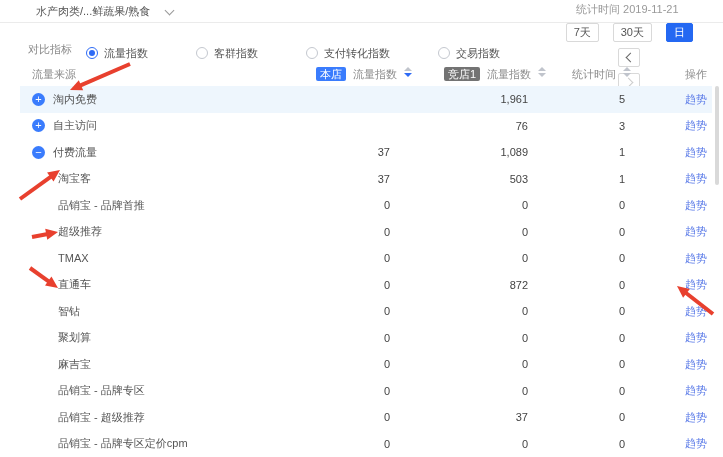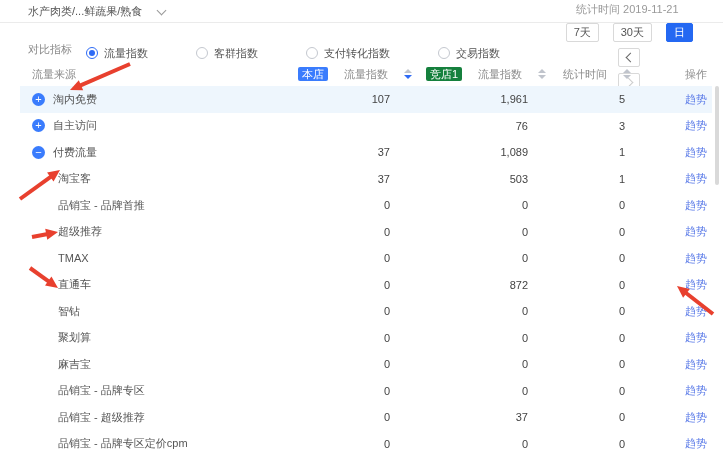--- a/index.html
+++ b/index.html
@@ -2,21 +2,21 @@
 <html><head>
 <meta charset="utf-8">
 <style>
   html,body{margin:0;padding:0;}
   body{
     width:723px;height:457px;position:relative;overflow:hidden;background:#fff;
     font-family:"Liberation Sans","DejaVu Sans",sans-serif;font-size:11px;color:#333;
   }
   
   .topbar{position:absolute;left:0;top:0;width:723px;height:22px;}
-  .breadcrumb{position:absolute;left:28px;top:4px;color:#555;cursor:pointer;display:flex;align-items:center;gap:16px;}
+  .breadcrumb{position:absolute;left:36px;top:4px;color:#555;cursor:pointer;display:flex;align-items:center;gap:16px;}
   .caret-down{width:6px;height:6px;border-right:1px solid #999;border-bottom:1px solid #999;transform:rotate(45deg);margin-top:-3px;}
   .topbar-right{position:absolute;right:30px;top:2px;display:flex;align-items:center;gap:6px;flex-direction:column;}
   .stat-time{color:#999;margin-right:4px;}
   .range-btn{height:17px;line-height:17px;padding:0 7px;border:1px solid #d9d9d9;border-radius:2px;background:#fff;color:#555;cursor:pointer;}
   .range-btn.active{background:#2468f2;border-color:#2468f2;color:#fff;}
   .nav-btn{width:20px;height:17px;border:1px solid #d9d9d9;border-radius:2px;background:#fff;display:flex;align-items:center;justify-content:center;cursor:pointer;}
   .chev{width:6px;height:6px;border-left:1px solid #666;border-bottom:1px solid #666;}
   .chev.left{transform:rotate(45deg);margin-left:2px;}
   .chev.right{transform:rotate(-135deg);margin-right:2px;}
   .nav-btn.disabled .chev{border-color:#ccc;}
@@ -34,27 +34,27 @@
   .thead{display:flex;align-items:center;height:24px;}
   .trow{display:flex;align-items:center;height:26.5px;}
   .trow.hl{background:#eef6fd;}
   .cell-name{flex:1 1 auto;display:flex;align-items:center;padding-left:12px;min-width:0;}
   .cell-name.indent{padding-left:38px;}
   .c1{width:120px;text-align:right;}
   .c2{width:138px;text-align:right;}
   .c3{width:97px;text-align:right;}
   .c4{width:87px;text-align:right;padding-right:5px;box-sizing:border-box;}
   .th{color:#8c8c8c;}
-  .th-inner{display:inline-flex;align-items:center;gap:16px;}
+  .th-inner{display:inline-flex;align-items:flex-start;gap:7px;}
   .th-inner.shift1{margin-right:-22px;}
   .th-inner.shift2{margin-right:-18px;}
   .th-inner.shift3{margin-right:-6px;}
   .badge{color:#fff;border-radius:2px;padding:1px 4px;line-height:12px;}
   .badge.blue{background:#3a7cfd;}
-  .badge.gold{background:#15803d;}
+  .badge.gold{background:#737373;}
   .sort{display:inline-flex;flex-direction:column;gap:2px;cursor:pointer;}
   .tri-up{width:0;height:0;border-left:4px solid transparent;border-right:4px solid transparent;border-bottom:4px solid #c0c4cc;}
   .tri-down{width:0;height:0;border-left:4px solid transparent;border-right:4px solid transparent;border-top:4px solid #c0c4cc;}
   .tri-down.active{border-top-color:#2e6bf6;}
   .expand{width:13px;height:13px;border-radius:50%;background:#3a7cfd;color:#fff;font-size:11px;line-height:13px;text-align:center;margin-right:8px;cursor:pointer;flex:0 0 13px;}
   .lbl{color:#555;white-space:nowrap;overflow:hidden;text-overflow:ellipsis;}
   .num{color:#444;}
   .trend{color:#5b7be8;cursor:pointer;}
   
   .scroll-thumb{position:absolute;right:4px;top:86px;width:4px;height:99px;border-radius:2px;background:#d9d9d9;}
@@ -141,21 +141,20 @@
       </span>
     </div>
     <div class="c4 th">操作</div>
   </div>
   <div id="tbody">
   <div class="trow hl">
     <div class="cell-name">
       <span class="expand">+</span>
       <span class="lbl">淘内免费</span>
     </div>
-    <div class="c1 num">107</div>
     <div class="c2 num">1,961</div>
     <div class="c3 num">5</div>
     <div class="c4"><span class="trend">趋势</span></div>
   </div>
 
   <div class="trow">
     <div class="cell-name">
       <span class="expand">+</span>
       <span class="lbl">自主访问</span>
     </div>

